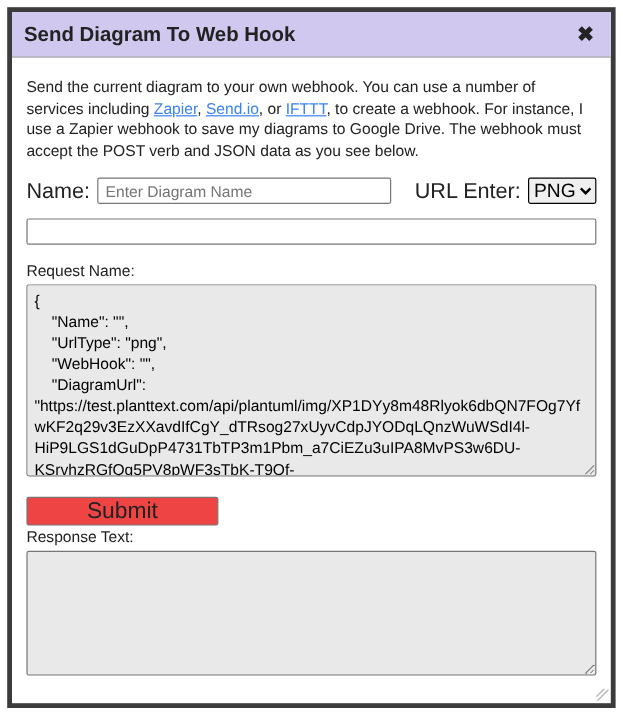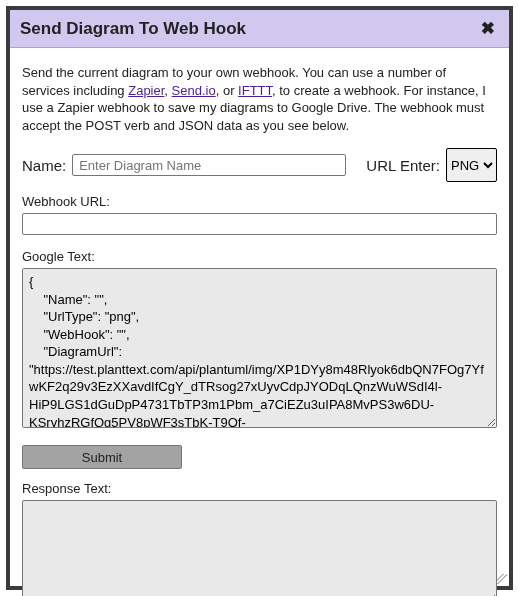--- a/index.html
+++ b/index.html
@@ -43,41 +43,41 @@
     padding: 0 4px;
   }
   .content {
     padding: 12px 12px 8px 12px;
   }
   .intro {
     font-size: 13px;
     line-height: 1.35;
     margin: 4px 0 14px 0;
   }
-  .intro a { color: #4c1d95; text-decoration: underline; }
+  .intro a { color: #3b82f6; text-decoration: underline; }
   .row {
     display: flex;
     align-items: center;
     gap: 6px;
     margin-bottom: 12px;
   }
-  .row label { font-size: 15px; }
+  .row label { font-size: 18px; }
   .name-input {
     flex: 1 1 auto;
     height: 22px;
     font-size: 13px;
     padding: 1px 6px;
     border: 1px solid #767676;
     border-radius: 2px;
     min-width: 0;
   }
   .url-type-label { margin-left: 14px; white-space: nowrap; }
   select.url-type {
-    font-size: 13px;
-    height: 34px;
+    font-size: 16px;
+    height: 22px;
     border: 1px solid #000;
     border-radius: 2px;
     background: #efefef;
   }
   .field-label {
     display: block;
     font-size: 13px;
     margin-bottom: 4px;
   }
   .text-input {
@@ -100,27 +100,27 @@
     background: #e9e9e9;
     line-height: 1.35;
     overflow-y: scroll;
     overflow-wrap: break-word;
   }
   .req-area { height: 160px; margin-bottom: 14px; }
   .resp-area { height: 104px; background:#e9e9e9; }
   .submit-btn {
     width: 160px;
     height: 24px;
-    font-size: 13px;
+    font-size: 19px;
     color: #222;
-    background: #a3a3a3;
+    background: #ef4444;
     border: 1px solid #767676;
     border-radius: 2px;
     cursor: pointer;
-    margin-bottom: 12px;
+    margin-bottom: 2px;
   }
   .resize-grip {
     position: absolute;
     right: 1px;
     bottom: 1px;
     width: 12px; height: 12px;
     cursor: nwse-resize;
     opacity: .6;
   }
   .resize-grip::before {
@@ -148,24 +148,23 @@
 
     <div class="row">
       <label>Name:</label>
       <input type="text" class="name-input" placeholder="Enter Diagram Name" style="">
       <label class="url-type-label">URL Enter:</label>
       <select class="url-type">
         <option>PNG</option>
       </select>
     </div>
 
-    <label class="field-label">Webhook URL:</label>
     <input type="text" class="text-input" style="">
 
-    <label class="field-label">Google Text:</label>
+    <label class="field-label">Request Name:</label>
     <textarea class="area req-area" style="">{
     "Name": "",
     "UrlType": "png",
     "WebHook": "",
     "DiagramUrl": "https://test.planttext.com/api/plantuml/img/XP1DYy8m48Rlyok6dbQN7FOg7YfwKF2q29v3EzXXavdIfCgY_dTRsog27xUyvCdpJYODqLQnzWuWSdI4l-HiP9LGS1dGuDpP4731TbTP3m1Pbm_a7CiEZu3uIPA8MvPS3w6DU-KSrvhzRGfQg5PV8pWF3sTbK-T9Of-NMWVgptFrlfOXTSAXhz40t5gd9zFSYRdh9hYIWYgELZ9w0lRkJzXrd1TGyfFWsDIbm</textarea>
 
     <button class="submit-btn">Submit</button>
 
     <label class="field-label">Response Text:</label>
     <textarea class="area resp-area" style=""></textarea>

